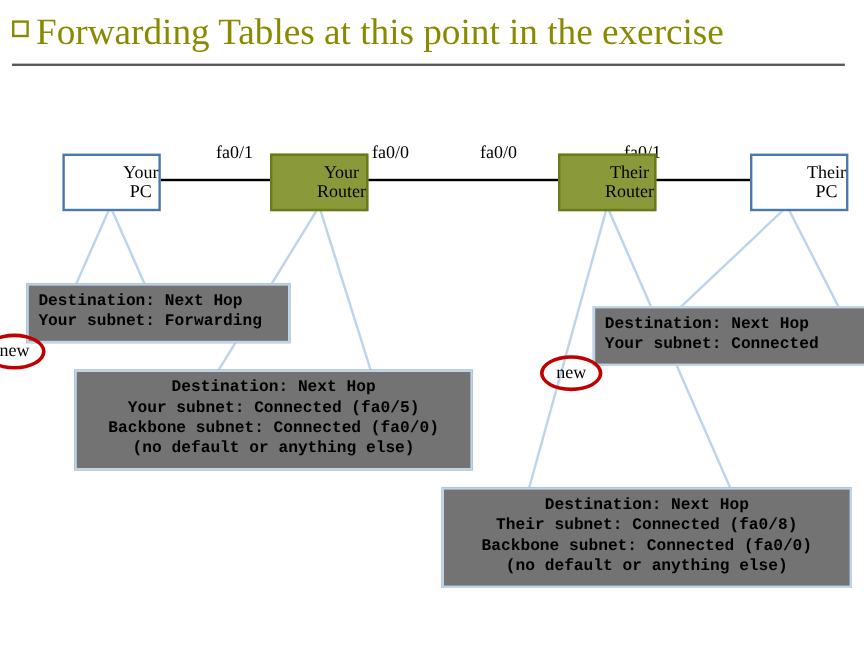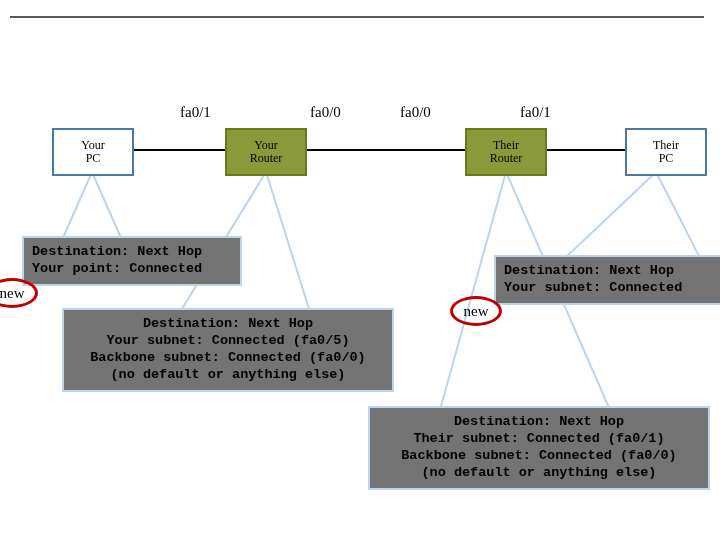--- a/index.html
+++ b/index.html
@@ -1,37 +1,40 @@
 <!DOCTYPE html>
 <html><head>
 <meta charset="utf-8">
 <style>
   body{margin:0;font-family:"Times New Roman",serif;background:#fff;width:720px;height:540px;position:relative;overflow:hidden}
   .title-region{position:absolute;left:10px;top:8px;right:16px}
   .title{font-size:31px;color:#8a8a00;line-height:1.2}
   .title .sq{display:inline-block;width:10px;height:10px;border:2px solid #8a8a00;vertical-align:6px;margin-right:6px}
   .hr{border-top:2px solid #5a5a5a;margin-top:8px}
   
-  .node{position:absolute;top:128px;height:44px;display:flex;align-items:center;justify-content:center;text-align:center;font-size:12px;line-height:1.1}
+  .node{position:absolute;top:128px;height:44px;display:flex;align-items:center;justify-content:flex-end;text-align:center;font-size:15px;line-height:1.1}
   .pc{width:78px;border:2px solid #4a7aa8;background:#fff}
   .router{width:78px;border:2px solid #6a7a1a;background:#8a9a3a;color:#000}
   
   .link-line{position:absolute;top:149px;height:2px;background:#000}
   
-  .iflabel{position:absolute;top:104px;font-size:15px}
+  .iflabel{position:absolute;top:120px;font-size:15px}
   
   .callout{position:absolute;background:#737373;border:2px solid #bcd4ec;font-family:"Courier New",monospace;font-size:13.5px;font-weight:bold;line-height:1.25;text-align:left;padding:6px 8px;color:#000}
   .callout.center{text-align:center}
   
   .new-oval{position:absolute;width:46px;height:24px;border:3px solid #c00000;border-radius:50%/50%;display:flex;align-items:center;justify-content:center;font-size:15px;font-family:"Times New Roman",serif}
 </style>
 </head>
 <body>
 
 <div class="title-region">
+  <div class="title">
+    <span class="sq"></span><span>Forwarding Tables at this point in the exercise</span>
+  </div>
   <div class="hr"></div>
 </div>
 
 <div class="link-line" style="left:130px;width:95px"></div>
 <div class="link-line" style="left:305px;width:160px"></div>
 <div class="link-line" style="left:545px;width:80px"></div>
 
 <div class="iflabel" style="left:180px">fa0/1</div>
 <div class="iflabel" style="left:310px">fa0/0</div>
 <div class="iflabel" style="left:400px">fa0/0</div>
@@ -60,21 +63,21 @@
     <span style="white-space:pre">Their
 Router</span>
   </div>
 <div class="node pc" style="left:625px">
     <span style="white-space:pre">Their
 PC</span>
   </div>
 
 <div class="callout" style="left:22px;top:236px;width:200px">
   <div>Destination: Next Hop</div>
-  <div>Your point: Connected</div>
+  <div>Your subnet: Forwarding</div>
 </div>
 <div class="new-oval" style="left:-14px;top:278px">
     <span>new</span>
   </div>
 
 <div class="callout center" style="left:62px;top:308px;width:312px">
   <div>Destination: Next Hop</div>
   <div>Your subnet: Connected (fa0/5)</div>
   <div>Backbone subnet: Connected (fa0/0)</div>
   <div>(no default or anything else)</div>
@@ -83,16 +86,16 @@
 <div class="callout" style="left:494px;top:255px;width:212px">
   <div>Destination: Next Hop</div>
   <div>Your subnet: Connected</div>
 </div>
 <div class="new-oval" style="left:450px;top:296px">
     <span>new</span>
   </div>
 
 <div class="callout center" style="left:368px;top:406px;width:322px">
   <div>Destination: Next Hop</div>
-  <div>Their subnet: Connected (fa0/1)</div>
+  <div>Their subnet: Connected (fa0/8)</div>
   <div>Backbone subnet: Connected (fa0/0)</div>
   <div>(no default or anything else)</div>
 </div>
 
 </body></html>

